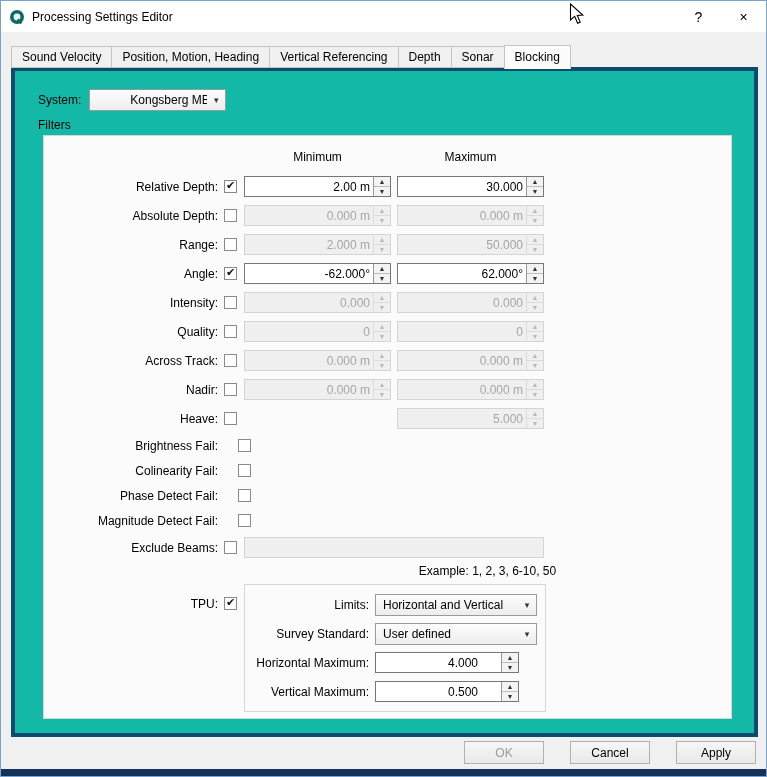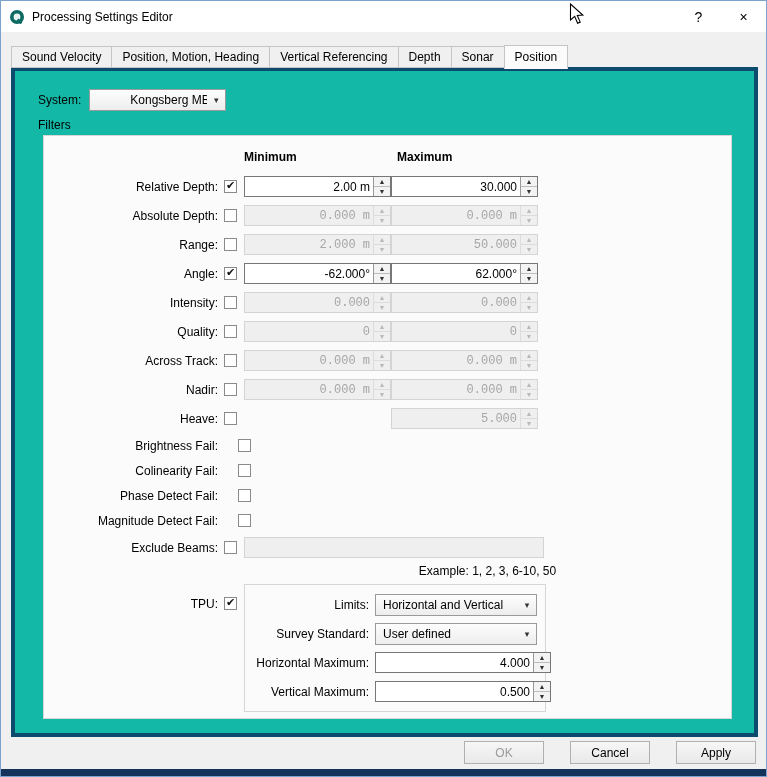--- a/index.html
+++ b/index.html
@@ -38,61 +38,61 @@
   .combo-arrow { width:18px; text-align:center; font-size:9px; color:#333; flex:none; }
 
   .filters-label { position:absolute; left:23px; top:47px; }
 
   
   .groupbox { position:absolute; left:28px; top:64px; width:689px; height:584px;
               border:1px solid #d6d6d6; background:#fbfbfb; padding-top:6px; }
 
   .fhead { display:flex; height:30px; align-items:center; }
   .fh-spacer { width:200px; flex:none; }
-  .fh { width:147px; flex:none; text-align:left; font-weight:bold; }
+  .fh { width:147px; flex:none; text-align:center; font-weight:normal; }
   .fh + .fh { margin-left:6px; }
 
   .frow { display:flex; height:29px; align-items:center; }
   .frow.fail { height:25px;gap:14px; }
   .flabel { width:180px; flex:none; text-align:right; padding-right:6px; white-space:nowrap; }
   .fcb { width:20px; flex:none; display:flex; align-items:center; }
   .cb { width:13px; height:13px; border:1px solid #8a8a8a; background:#fff;
         display:inline-flex; align-items:center; justify-content:center; }
   .cb[data-checked="true"]::after { content:"✔"; font-size:11px; color:#111; margin-top:-2px; }
 
   .spin { display:flex; width:147px; height:21px; flex:none; border:1px solid #777;
           background:#fff; }
-  .fmin { }
+  .fmin { margin-right:6px; }
   .fmin.spacer { border:none; background:transparent; }
   .spin-val { flex:1; min-width:0; border:none; background:transparent; outline:none;
               text-align:right; padding:0 3px; font-family:"Liberation Sans",sans-serif;
               font-size:12px; color:#000; }
   .spin-btns { width:17px; flex:none; display:flex; flex-direction:column; border-left:1px solid #999; }
   .sb { flex:1; display:flex; align-items:center; justify-content:center; font-size:7px;
         color:#333; line-height:1; background:#f3f3f3; }
   .sb + .sb { border-top:1px solid #bdbdbd; }
   .spin[data-enabled="false"] { border-color:#d4d4d4; background:#efefef; }
-  .spin[data-enabled="false"] .spin-val { color:#a6a6a6;font-family:Liberation Mono, monospace; }
+  .spin[data-enabled="false"] .spin-val { color:#a6a6a6; }
   .spin[data-enabled="false"] .spin-btns { border-left-color:#dcdcdc; }
   .spin[data-enabled="false"] .sb { color:#b9b9b9; background:#efefef; border-top-color:#dcdcdc; }
 
   .wide-input { width:300px; height:21px; border:1px solid #7a7a7a; background:#fff;
                 padding:0 4px; font-family:"Liberation Sans",sans-serif; font-size:12px; }
   .wide-input[data-enabled="false"] { border-color:#d4d4d4; background:#efefef; color:#a6a6a6; }
 
   .example { margin-left:200px; height:20px; line-height:18px;text-align:center; }
 
   
   .tpu-row { display:flex; align-items:flex-start; height:auto; margin-top:2px; }
   .tpu-row .flabel, .tpu-row .fcb { margin-top:13px; }
   .tpu-box { width:302px; border:1px solid #d6d6d6; background:#fbfbfb; padding:5px 0; }
   .trow { display:flex; align-items:center; height:29px; }
   .tlabel { width:130px; flex:none; text-align:right; padding-right:6px; white-space:nowrap; }
   .combo-tpu { width:162px; flex:none; }
-  .spin-tpu { width:176px; }
+  .spin-tpu { width:144px;gap:20px; }
 
   
   .footer { position:absolute; right:10px; bottom:12px; display:flex; gap:26px; }
   .btn { width:80px; height:23px; border:1px solid #b0b0b0; background:linear-gradient(#f6f6f6,#e9e9e9);
          display:flex; align-items:center; justify-content:center; font-size:12px; }
   .btn[data-enabled="false"] { color:#9a9a9a; }
   .bottom-strip { position:absolute; left:0; right:0; bottom:0; height:7px; background:#15325a; }
 </style>
 </head>
 <body>
@@ -118,21 +118,21 @@
       <path d="M1.5 1 L1.5 17 L5.7 13.3 L8.6 20.2 L11.2 19.1 L8.3 12.4 L13.8 12.1 Z" fill="#ffffff" stroke="#000000" stroke-width="1.1"></path>
     </svg>
   </span>
 
   <div class="tabbar">
     <div class="tab">Sound Velocity</div>
     <div class="tab">Position, Motion, Heading</div>
     <div class="tab">Vertical Referencing</div>
     <div class="tab">Depth</div>
     <div class="tab">Sonar</div>
-    <div class="tab active">Position</div>
+    <div class="tab active">Blocking</div>
   </div>
 
   <div class="page">
 
     <div class="system-row">
       <span>System:</span>
       <div class="combo combo-sys">
         <span class="combo-text">Kongsberg MB</span>
         <span class="combo-arrow">▾</span>
       </div>

